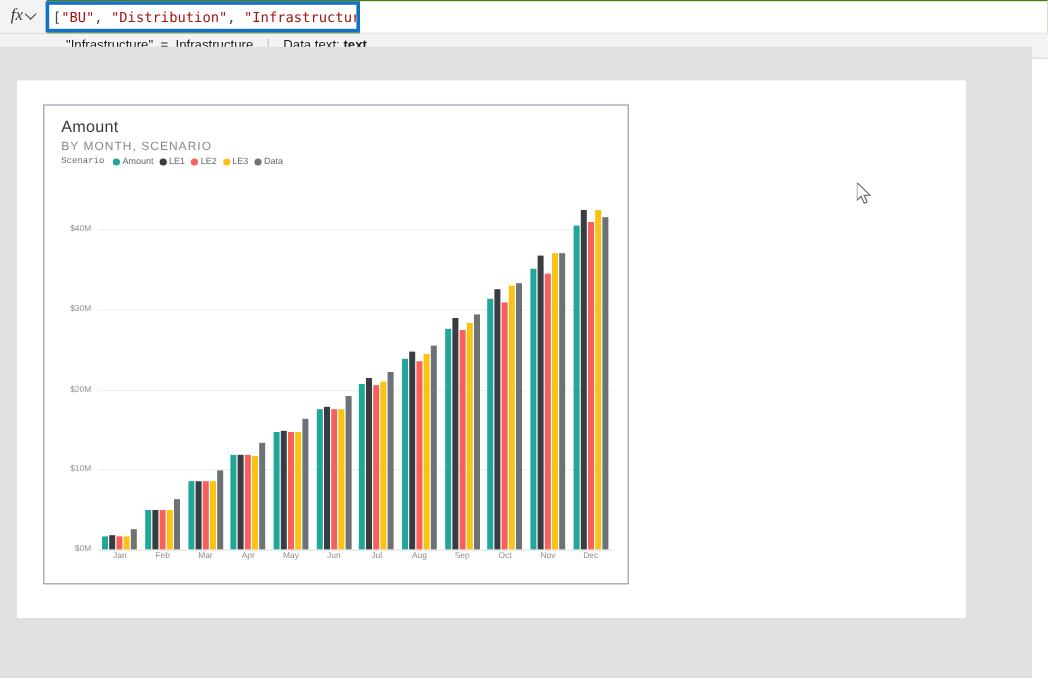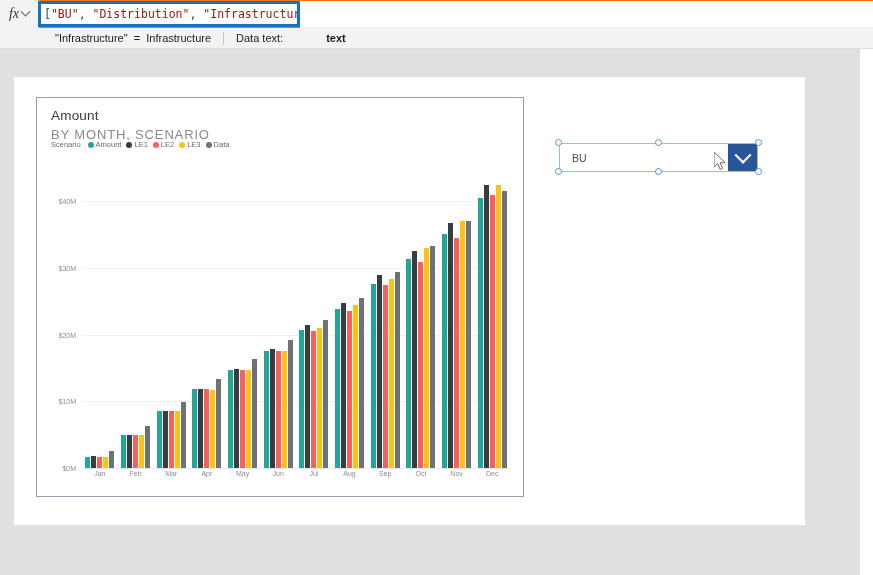--- a/index.html
+++ b/index.html
@@ -13,21 +13,21 @@
     font-family: "Liberation Sans", sans-serif;
     overflow: hidden;
     position: relative;
   }
 
   
   #formula-bar {
     position: absolute;
     left: 0; top: 0;
     width: 873px; height: 28px;
-    background: #f97316;
+    background: #4d7c0f;
     border-bottom: 1px solid #e2e2e2;
     display: flex;
     align-items: center;
   }
   #fx-button {
     width: 38px; height: 28px;
     display: flex; align-items: center; justify-content: center;
     gap: 3px;
     color: #333;
     border-right: 1px solid #e2e2e2;
@@ -98,26 +98,26 @@
   }
   #info-divider {
     width: 1px; height: 13px;
     background: #c6c6c6;
     margin: 0 2px;
   }
   #info-datatype {
     padding: 0 10px;
     white-space: pre;
   }
-  #info-datatype b { font-weight: bold; margin-left: 40px; }
+  #info-datatype b { font-weight: bold; }
 
   
   #workspace {
     position: absolute;
-    left: 0; top: 49px;
+    left: 0; top: 39px;
     width: 860px; height: 526px;
     background: #e0e0e0;
   }
   #report-page {
     position: absolute;
     left: 14px; top: 28px;
     width: 791px; height: 448px;
     background: #ffffff;
   }
 
@@ -133,34 +133,34 @@
   #chart-title {
     position: absolute;
     left: 14px; top: 10px;
     font-size: 13.5px;
     color: #3b3b3b;
     letter-spacing: .2px;
   }
   #chart-subtitle {
     position: absolute;
     left: 14px; top: 29px;
-    font-size: 13px;
+    font-size: 10px;
     color: #8a8a8a;
     letter-spacing: .85px;
   }
   #chart-legend {
     position: absolute;
     left: 14px; top: 42px;
     display: flex;
     align-items: center;
     gap: 5px;
     font-size: 7.5px;
     color: #6b6b6b;
   }
-  #legend-title { margin-right: 2px; }
+  #legend-title { margin-right: 2px; font-family: Liberation Mono, monospace; }
   .legend-item {
     display: flex;
     align-items: center;
     gap: 2px;
   }
   .legend-dot {
     width: 6px; height: 6px;
     border-radius: 50%;
     display: inline-block;
   }
@@ -444,33 +444,19 @@
           <div class="xtick">Jun</div>
           <div class="xtick">Jul</div>
           <div class="xtick">Aug</div>
           <div class="xtick">Sep</div>
           <div class="xtick">Oct</div>
           <div class="xtick">Nov</div>
           <div class="xtick">Dec</div>
         </div>
     </div>
 
-    <div id="slicer">
-      <div id="slicer-box">
-        <span id="slicer-label">BU</span>
-        <div id="slicer-dropdown-btn">
-          <span id="slicer-chevron"></span>
-        </div>
-      </div>
-      <div class="handle h-tl"></div>
-      <div class="handle h-tc"></div>
-      <div class="handle h-tr"></div>
-      <div class="handle h-bl"></div>
-      <div class="handle h-bc"></div>
-      <div class="handle h-br"></div>
-    </div>
 
   </div>
 </div>
 
 <svg id="cursor" viewBox="0 0 14 20">
   <polygon points="0,0 0,15 3.6,11.6 6.2,17.4 8.6,16.3 6.1,10.8 11,10.6" fill="#fdfdfd" stroke="#6a6a6a" stroke-width="1"></polygon>
 </svg>
 
 </body></html>

